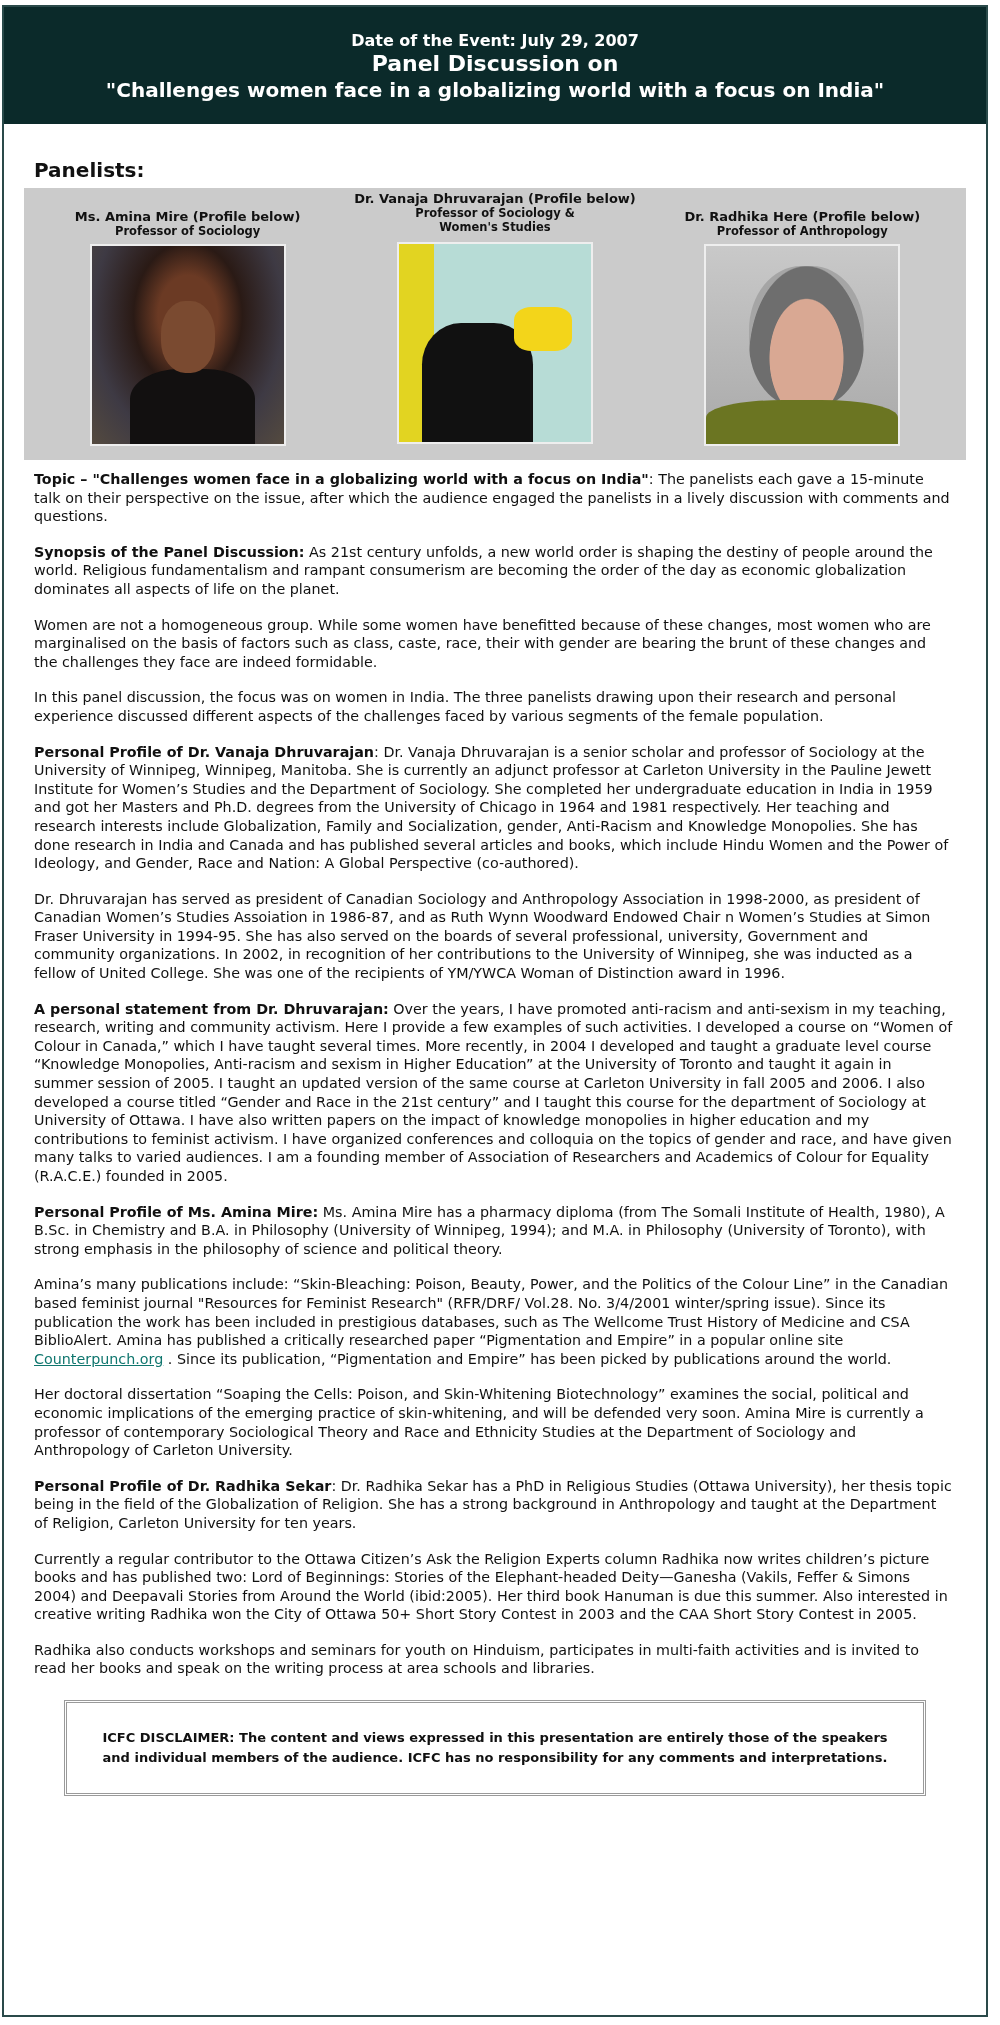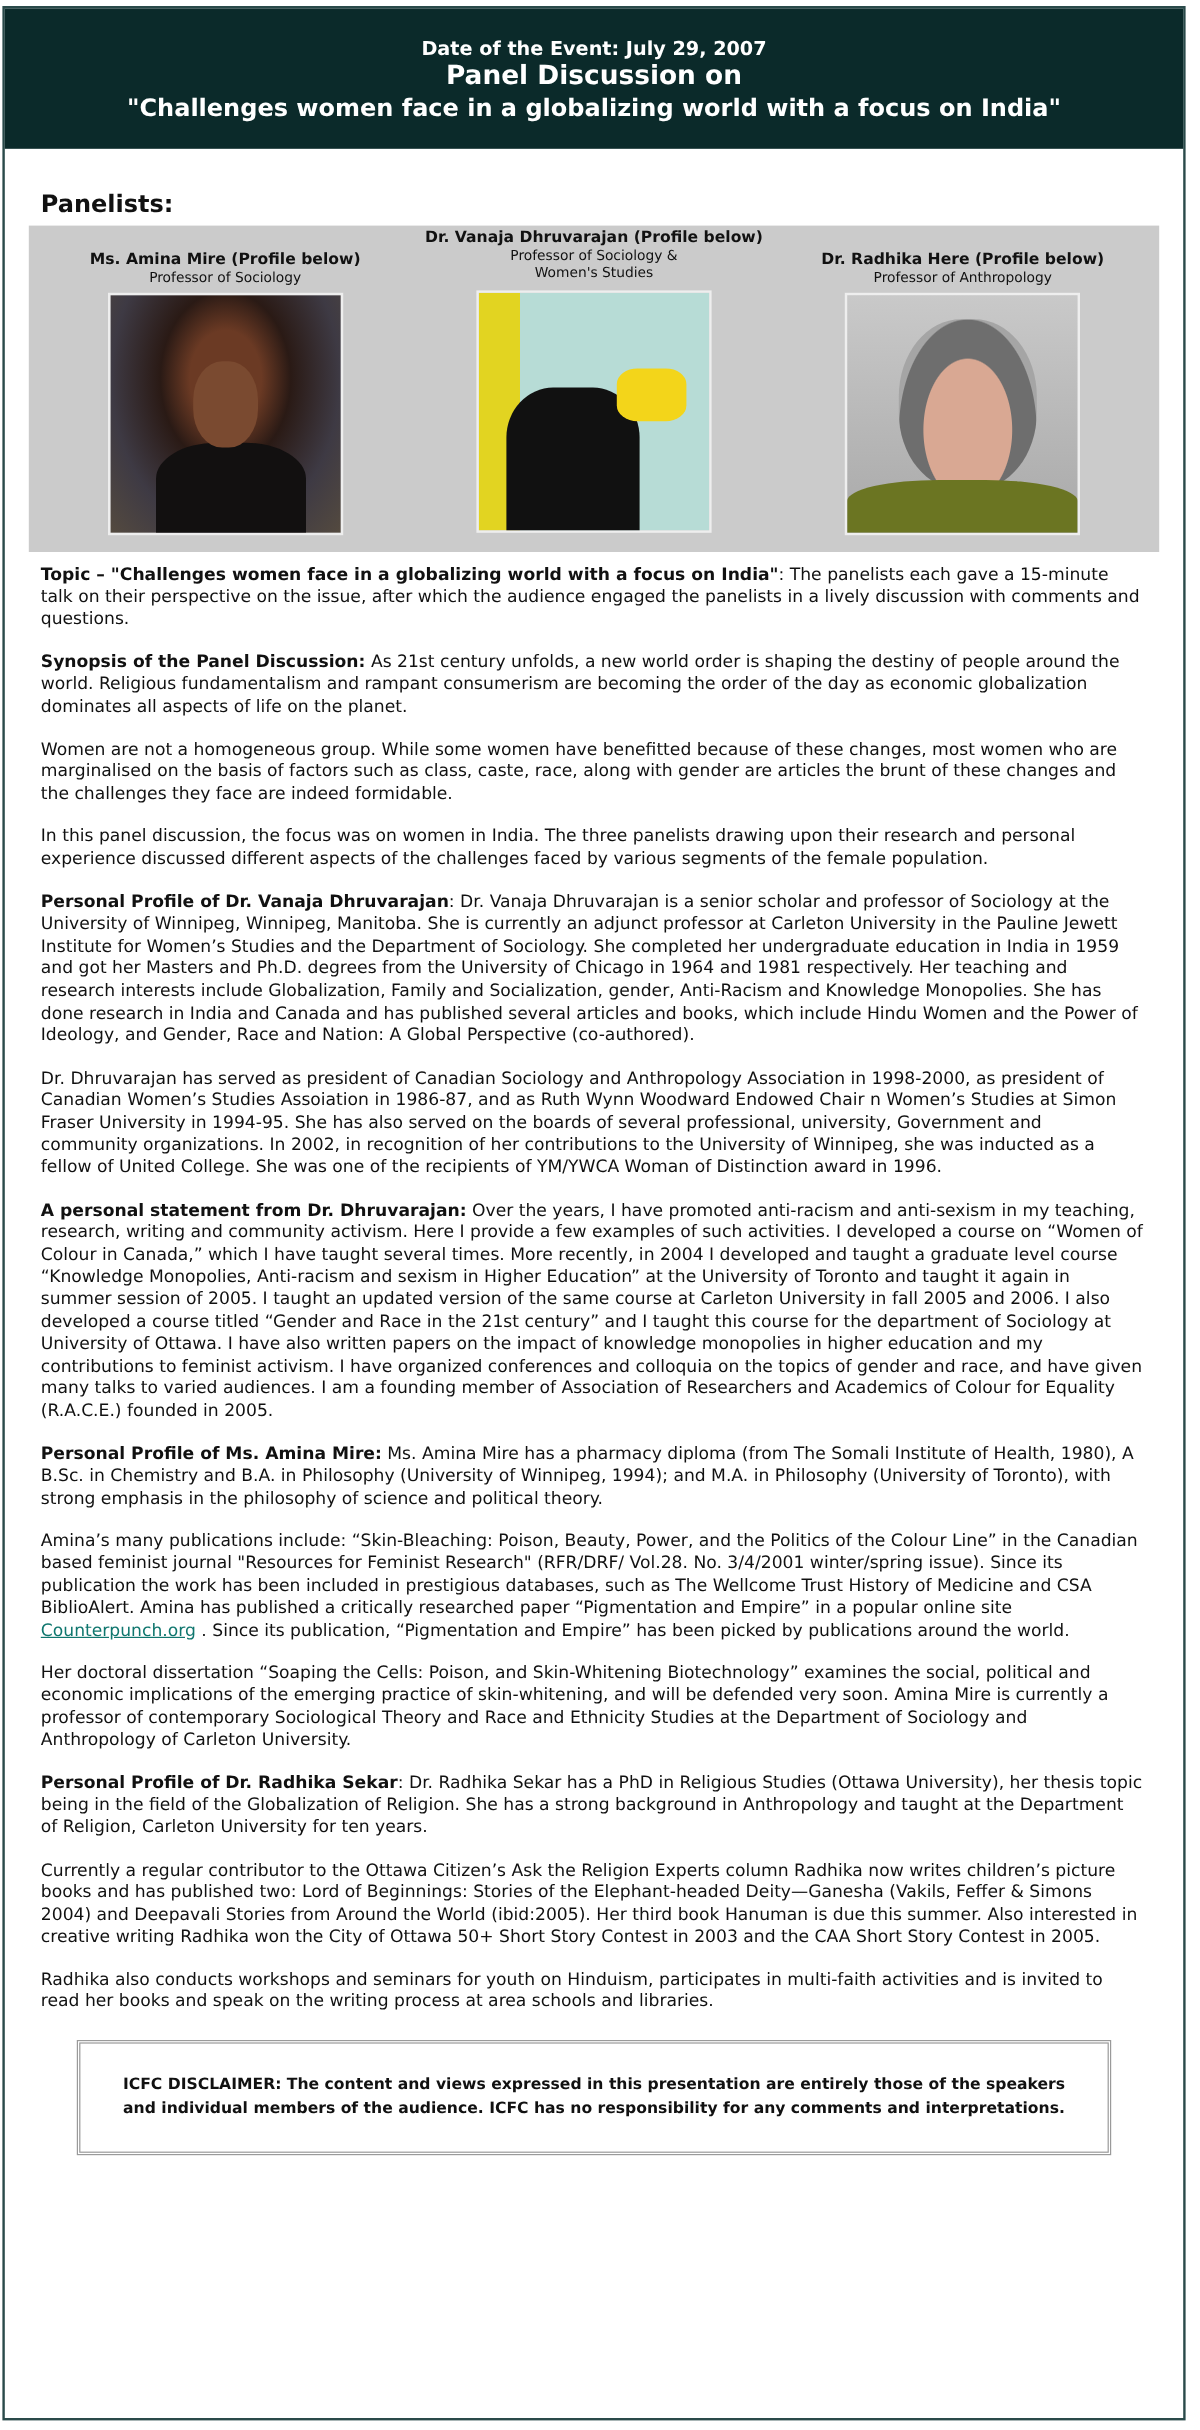--- a/index.html
+++ b/index.html
@@ -15,21 +15,21 @@
   .header .date { font-size: 16px; font-weight: bold; line-height: 20px; }
   .header .title1 { font-size: 22px; font-weight: bold; line-height: 26px; }
   .header .title2 { font-size: 20px; font-weight: bold; line-height: 26px; }
   .panelists-heading { font-size: 20px; font-weight: bold; margin: 34px 0 0 30px; line-height: 24px; }
   .panel-box {
     margin: 6px 20px 0 20px; background: #cbcbcb; height: 272px;
     display: flex; justify-content: space-around; padding: 0 10px; box-sizing: border-box;
   }
   .panelist { width: 300px; text-align: center; }
   .panelist .name { font-size: 13px; font-weight: bold; line-height: 15px; }
-  .panelist .role { font-size: 11.5px; font-weight: normal; line-height: 14px; }
+  .panelist .role { font-size: 11.5px; font-weight: bold; line-height: 14px; }
   .panelist .head { height: 50px; display: flex; flex-direction: column; justify-content: flex-end; padding-bottom: 3px; }
   .panelist.mid .head { height: 47px; justify-content: center; padding-top: 1px; }
   .photo {
     width: 196px; height: 202px; margin: 3px auto 0 auto; border: 2px solid #eee; box-sizing: border-box;
     position: relative; overflow: hidden;
   }
   .photo.amina { background: radial-gradient(ellipse at 50% 35%, #6b3a24 0 22%, #2a1a15 40%, #3e3a44 70%, #544a3f 100%); }
   .photo.amina::after { content: ""; position: absolute; left: 20%; right: 15%; bottom: 0; height: 38%; background: #121010; border-radius: 40% 40% 0 0; }
   .photo.amina::before { content: ""; position: absolute; left: 36%; top: 28%; width: 28%; height: 36%; background: #7a4a30; border-radius: 45%; z-index: 1; }
   .photo.vanaja { background: linear-gradient(90deg, #e2d421 0 18%, #b7dcd6 18% 100%); }
@@ -79,21 +79,21 @@
         <div class="name">Dr. Radhika Here (Profile below)</div>
         <div class="role">Professor of Anthropology</div>
       </div>
       <div class="photo radhika"></div>
     </div>
   </div>
 
   <div class="content">
     <p class="first"><b>Topic – "Challenges women face in a globalizing world with a focus on India"</b><span>: The panelists each gave a 15-minute talk on their perspective on the issue, after which the audience engaged the panelists in a lively discussion with comments and questions.</span></p>
     <p><b>Synopsis of the Panel Discussion:</b><span> As 21st century unfolds, a new world order is shaping the destiny of people around the world. Religious fundamentalism and rampant consumerism are becoming the order of the day as economic globalization dominates all aspects of life on the planet.</span></p>
-    <p>Women are not a homogeneous group. While some women have benefitted because of these changes, most women who are marginalised on the basis of factors such as class, caste, race, along with gender are articles the brunt of these changes and the challenges they face are indeed formidable.</p>
+    <p>Women are not a homogeneous group. While some women have benefitted because of these changes, most women who are marginalised on the basis of factors such as class, caste, race, their with gender are bearing the brunt of these changes and the challenges they face are indeed formidable.</p>
     <p>In this panel discussion, the focus was on women in India. The three panelists drawing upon their research and personal experience discussed different aspects of the challenges faced by various segments of the female population.</p>
     <p><b>Personal Profile of Dr. Vanaja Dhruvarajan</b><span>: Dr. Vanaja Dhruvarajan is a senior scholar and professor of Sociology at the University of Winnipeg, Winnipeg, Manitoba. She is currently an adjunct professor at Carleton University in the Pauline Jewett Institute for Women’s Studies and the Department of Sociology. She completed her undergraduate education in India in 1959 and got her Masters and Ph.D. degrees from the University of Chicago in 1964 and 1981 respectively. Her teaching and research interests include Globalization, Family and Socialization, gender, Anti-Racism and Knowledge Monopolies. She has done research in India and Canada and has published several articles and books, which include Hindu Women and the Power of Ideology, and Gender, Race and Nation: A Global Perspective (co-authored).</span></p>
     <p>Dr. Dhruvarajan has served as president of Canadian Sociology and Anthropology Association in 1998-2000, as president of Canadian Women’s Studies Assoiation in 1986-87, and as Ruth Wynn Woodward Endowed Chair n Women’s Studies at Simon Fraser University in 1994-95. She has also served on the boards of several professional, university, Government and community organizations. In 2002, in recognition of her contributions to the University of Winnipeg, she was inducted as a fellow of United College. She was one of the recipients of YM/YWCA Woman of Distinction award in 1996.</p>
     <p><b>A personal statement from Dr. Dhruvarajan:</b><span> Over the years, I have promoted anti-racism and anti-sexism in my teaching, research, writing and community activism. Here I provide a few examples of such activities. I developed a course on “Women of Colour in Canada,” which I have taught several times. More recently, in 2004 I developed and taught a graduate level course “Knowledge Monopolies, Anti-racism and sexism in Higher Education” at the University of Toronto and taught it again in summer session of 2005. I taught an updated version of the same course at Carleton University in fall 2005 and 2006. I also developed a course titled “Gender and Race in the 21st century” and I taught this course for the department of Sociology at University of Ottawa. I have also written papers on the impact of knowledge monopolies in higher education and my contributions to feminist activism. I have organized conferences and colloquia on the topics of gender and race, and have given many talks to varied audiences. I am a founding member of Association of Researchers and Academics of Colour for Equality (R.A.C.E.) founded in 2005.</span></p>
     <p><b>Personal Profile of Ms. Amina Mire:</b><span> Ms. Amina Mire has a pharmacy diploma (from The Somali Institute of Health, 1980), A B.Sc. in Chemistry and B.A. in Philosophy (University of Winnipeg, 1994); and M.A. in Philosophy (University of Toronto), with strong emphasis in the philosophy of science and political theory.</span></p>
     <p><span>Amina’s many publications include: “Skin-Bleaching: Poison, Beauty, Power, and the Politics of the Colour Line” in the Canadian based feminist journal "Resources for Feminist Research" (RFR/DRF/ Vol.28. No. 3/4/2001 winter/spring issue). Since its publication the work has been included in prestigious databases, such as The Wellcome Trust History of Medicine and CSA BiblioAlert. Amina has published a critically researched paper “Pigmentation and Empire” in a popular online site </span><a href="#">Counterpunch.org</a><span> . Since its publication, “Pigmentation and Empire” has been picked by publications around the world.</span></p>
     <p>Her doctoral dissertation “Soaping the Cells: Poison, and Skin-Whitening Biotechnology” examines the social, political and economic implications of the emerging practice of skin-whitening, and will be defended very soon. Amina Mire is currently a professor of contemporary Sociological Theory and Race and Ethnicity Studies at the Department of Sociology and Anthropology of Carleton University.</p>
     <p><b>Personal Profile of Dr. Radhika Sekar</b><span>: Dr. Radhika Sekar has a PhD in Religious Studies (Ottawa University), her thesis topic being in the field of the Globalization of Religion. She has a strong background in Anthropology and taught at the Department of Religion, Carleton University for ten years.</span></p>
     <p>Currently a regular contributor to the Ottawa Citizen’s Ask the Religion Experts column Radhika now writes children’s picture books and has published two: Lord of Beginnings: Stories of the Elephant-headed Deity—Ganesha (Vakils, Feffer &amp; Simons 2004) and Deepavali Stories from Around the World (ibid:2005). Her third book Hanuman is due this summer. Also interested in creative writing Radhika won the City of Ottawa 50+ Short Story Contest in 2003 and the CAA Short Story Contest in 2005.</p>
     <p>Radhika also conducts workshops and seminars for youth on Hinduism, participates in multi-faith activities and is invited to read her books and speak on the writing process at area schools and libraries.</p>

